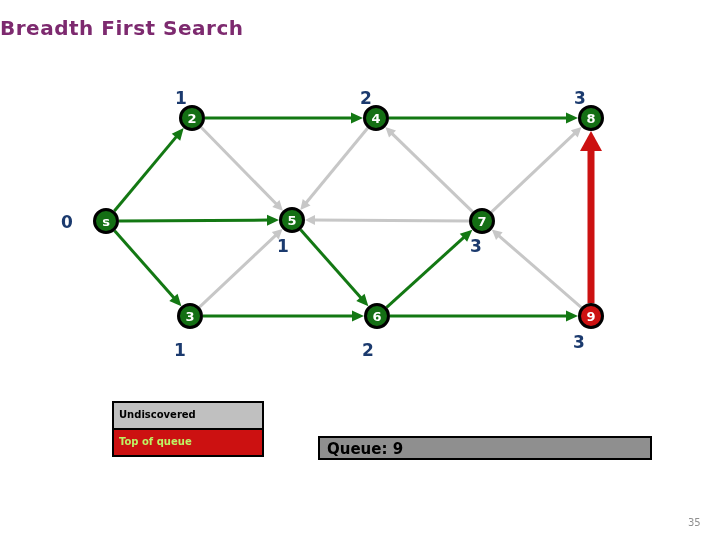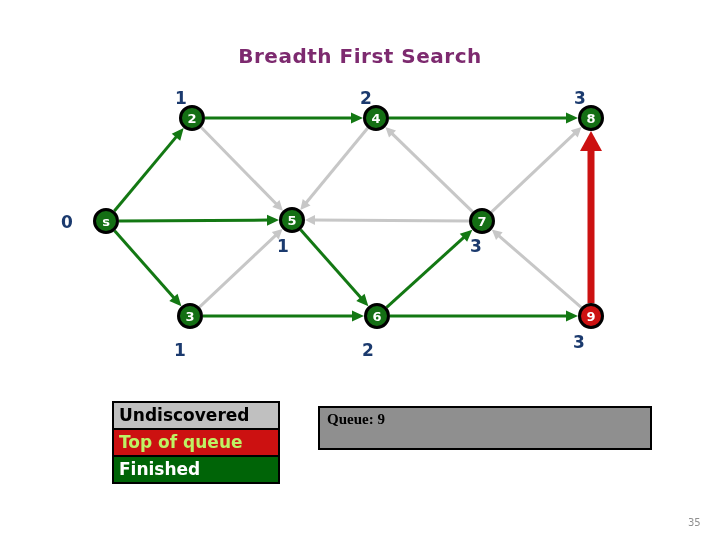--- a/index.html
+++ b/index.html
@@ -2,37 +2,37 @@
 <html><head>
 <meta charset="utf-8">
 <style>
   html,body { margin:0; padding:0; background:#fff; }
   .slide {
     position:relative; width:720px; height:540px; background:#fff;
     overflow:hidden; font-family:"DejaVu Sans", sans-serif;
   }
   .title {
     position:absolute; top:16px; left:0; width:720px;
-    text-align:center; font-size:20px; font-weight:600;
-    letter-spacing:0.5px; color:#7d2a6f;margin-top:28px;
+    text-align:left; font-size:20px; font-weight:600;
+    letter-spacing:0.5px; color:#7d2a6f;
   }
   svg.graph { position:absolute; left:0; top:0; }
   .legend { position:absolute; left:112px; top:401px; width:152px; }
   .legend-row {
-    box-sizing:border-box; width:168px; height:29px;
+    box-sizing:border-box; width:152px; height:29px;
     border:2px solid #000; margin-top:-2px;
-    font-size:17px; font-weight:bold; line-height:24px;
+    font-size:10px; font-weight:bold; line-height:24px;
     padding-left:5px; white-space:nowrap;
   }
   .legend-row:first-child { margin-top:0; }
   .queue-box {
-    position:absolute; left:318px; top:406px; width:334px; height:44px;
+    position:absolute; left:318px; top:436px; width:334px; height:24px;
     box-sizing:border-box; border:2px solid #000; background:#8f8f8f;
     font-size:15px; font-weight:bold; color:#000;
-    line-height:23px; padding-left:7px;font-family:Liberation Serif, serif;
+    line-height:23px; padding-left:7px;
   }
   .page-number {
     position:absolute; left:688px; top:517px;
     font-size:10px; color:#8f8f8f;
   }
 </style>
 </head>
 <body>
 
 <div class="slide">
@@ -99,20 +99,19 @@
       <text x="377" y="320.7" text-anchor="middle" fill="#ffffff" font-size="13" font-weight="600" font-family="&quot;DejaVu Sans&quot;, sans-serif">6</text>
       <text x="368" y="356" text-anchor="middle" fill="#1b3a6e" font-size="17" font-weight="bold" font-family="&quot;DejaVu Sans&quot;, sans-serif">2</text>
       <circle cx="591" cy="316" r="11.5" fill="#cc1111" stroke="#000000" stroke-width="3"></circle>
       <text x="591" y="320.7" text-anchor="middle" fill="#ffffff" font-size="13" font-weight="600" font-family="&quot;DejaVu Sans&quot;, sans-serif">9</text>
       <text x="579" y="348" text-anchor="middle" fill="#1b3a6e" font-size="17" font-weight="bold" font-family="&quot;DejaVu Sans&quot;, sans-serif">3</text>
     </svg>
 
   <div class="legend">
     <div class="legend-row" style="background-color: rgb(192, 192, 192); color: rgb(0, 0, 0);">Undiscovered</div>
     <div class="legend-row" style="background-color: rgb(204, 17, 17); color: #bef264;">Top of queue</div>
-    <div class="legend-row" style="background-color: rgb(0, 100, 7); color: rgb(255, 255, 255);">Finished</div>
   </div>
 
   <div class="queue-box" style="background-color: rgb(143, 143, 143);">Queue: 9</div>
 
   <div class="page-number">35</div>
 
 </div>
 
 </body></html>

